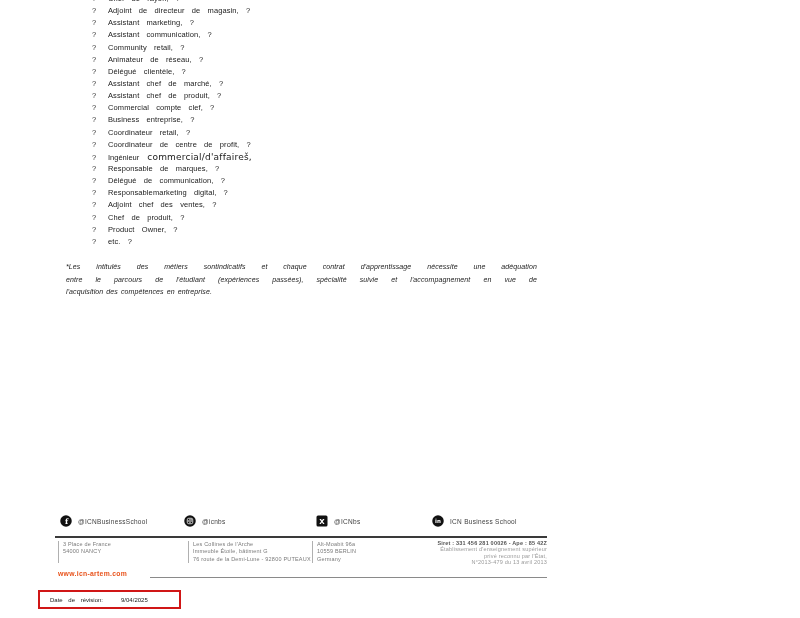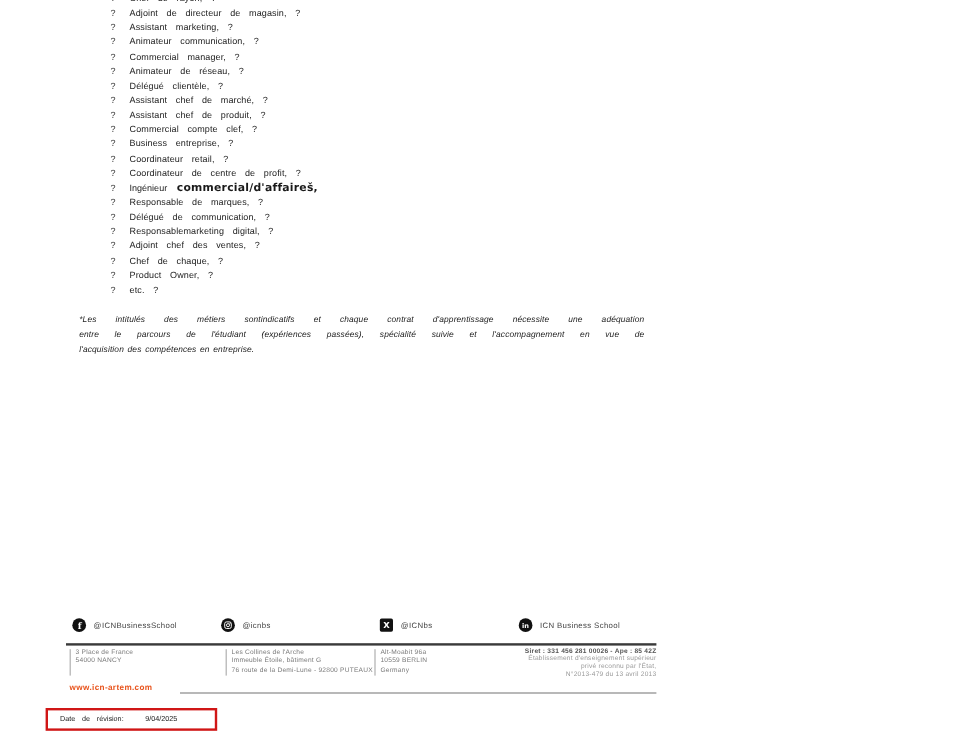--- a/index.html
+++ b/index.html
@@ -8,21 +8,21 @@
     position:relative; width:800px; height:618px; background:#ffffff;
     overflow:hidden; font-family:"Liberation Sans", sans-serif; color:#1d1d1d;
   }
 
   
   .job-list { position:absolute; left:92px; top:-7px; width:420px; }
   .job-row { display:flex; align-items:baseline; height:12.15px; line-height:12.15px; font-size:7.5px; color:#222; }
   .job-bullet { width:16px; flex:0 0 16px; color:#333; }
   .job-text { word-spacing:5px; letter-spacing:0.1px; white-space:nowrap; }
   .job-text-special { white-space:nowrap; }
-  .job-highlight { font-family:"DejaVu Sans", sans-serif; font-size:9px; letter-spacing:0.2px; margin-left:8px; color:#1a1a1a;font-weight:bold; }
+  .job-highlight { font-family:"DejaVu Sans", sans-serif; font-size:9px; letter-spacing:0.2px; margin-left:8px; color:#1a1a1a; }
 
   
   .footnote { position:absolute; left:66px; top:261px; width:471px;
     font-size:7px; font-style:italic; color:#222; line-height:12.6px; letter-spacing:0.1px; }
   .footnote .jl { text-align:justify; text-align-last:justify; word-spacing:2px; }
   .footnote .last { text-align:left; word-spacing:1px; }
 
   
   .social-row { position:absolute; top:515px; left:0; width:800px; height:16px; }
   .social-item { position:absolute; display:flex; align-items:center; gap:6px; }
@@ -64,25 +64,25 @@
     <div class="job-row">
       <span class="job-bullet">?</span>
       <span class="job-text">Adjoint de directeur de magasin, ?</span>
     </div>
     <div class="job-row">
       <span class="job-bullet">?</span>
       <span class="job-text">Assistant marketing, ?</span>
     </div>
     <div class="job-row">
       <span class="job-bullet">?</span>
-      <span class="job-text">Animateur communication, ?</span>
-    </div>
-    <div class="job-row">
-      <span class="job-bullet">?</span>
-      <span class="job-text">Commercial manager, ?</span>
+      <span class="job-text">Assistant communication, ?</span>
+    </div>
+    <div class="job-row">
+      <span class="job-bullet">?</span>
+      <span class="job-text">Community retail, ?</span>
     </div>
     <div class="job-row">
       <span class="job-bullet">?</span>
       <span class="job-text">Animateur de réseau, ?</span>
     </div>
     <div class="job-row">
       <span class="job-bullet">?</span>
       <span class="job-text">Délégué clientèle, ?</span>
     </div>
     <div class="job-row">
@@ -124,21 +124,21 @@
     <div class="job-row">
       <span class="job-bullet">?</span>
       <span class="job-text">Responsablemarketing digital, ?</span>
     </div>
     <div class="job-row">
       <span class="job-bullet">?</span>
       <span class="job-text">Adjoint chef des ventes, ?</span>
     </div>
     <div class="job-row">
       <span class="job-bullet">?</span>
-      <span class="job-text">Chef de chaque, ?</span>
+      <span class="job-text">Chef de produit, ?</span>
     </div>
     <div class="job-row">
       <span class="job-bullet">?</span>
       <span class="job-text">Product Owner, ?</span>
     </div>
     <div class="job-row">
       <span class="job-bullet">?</span>
       <span class="job-text">etc. ?</span>
     </div>
   </div>

